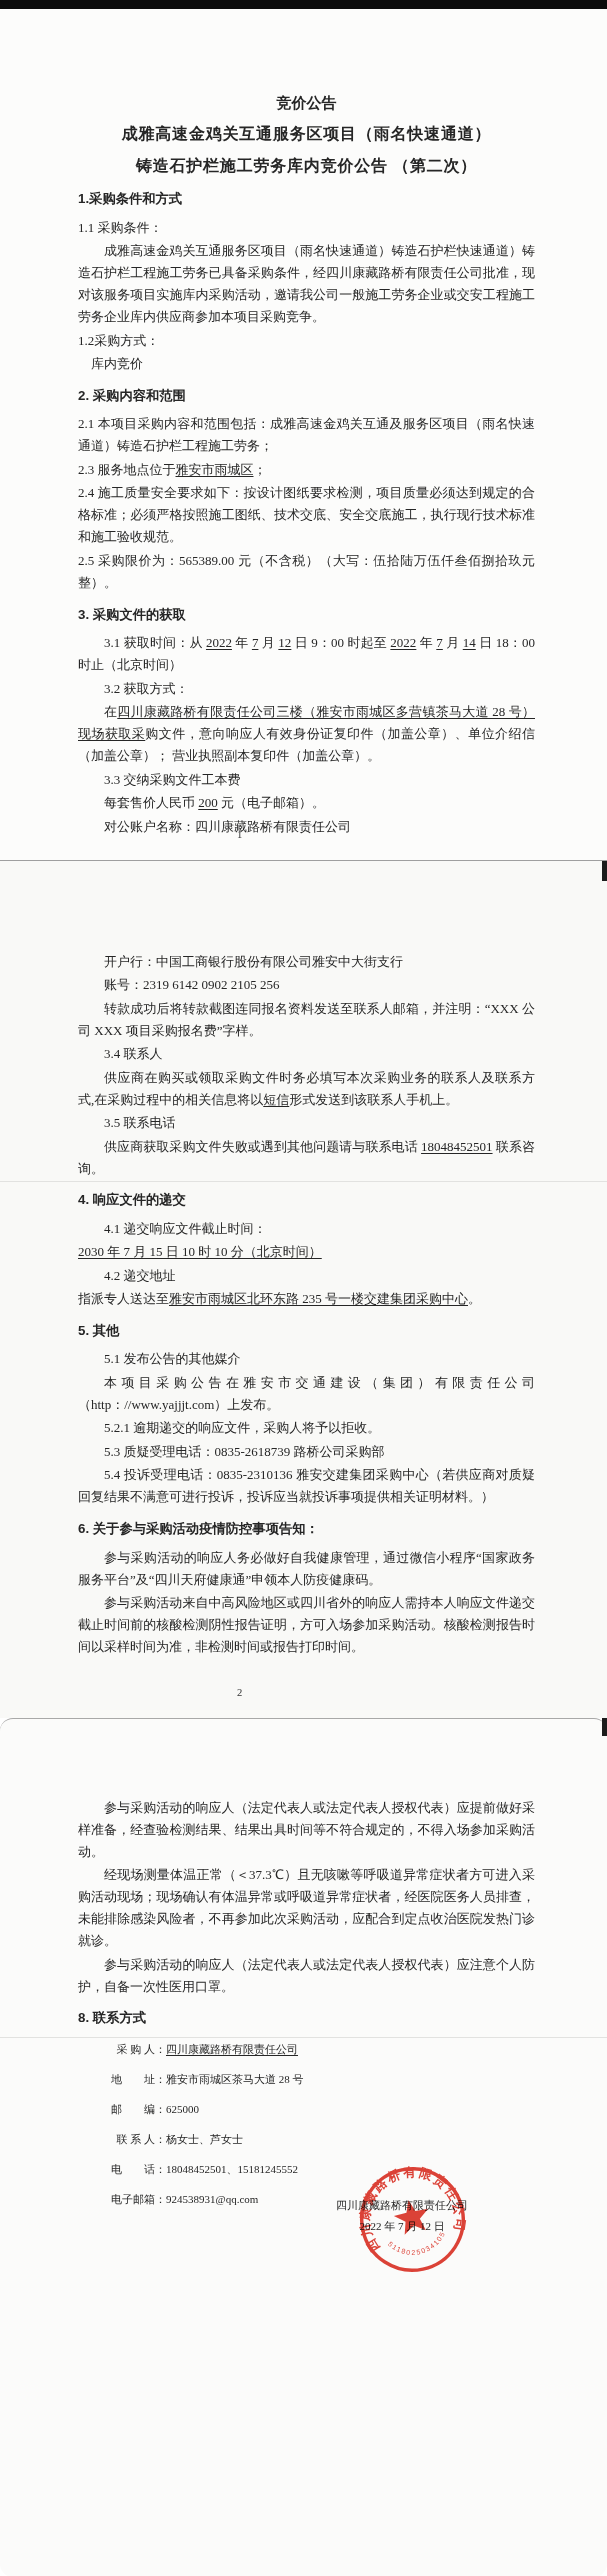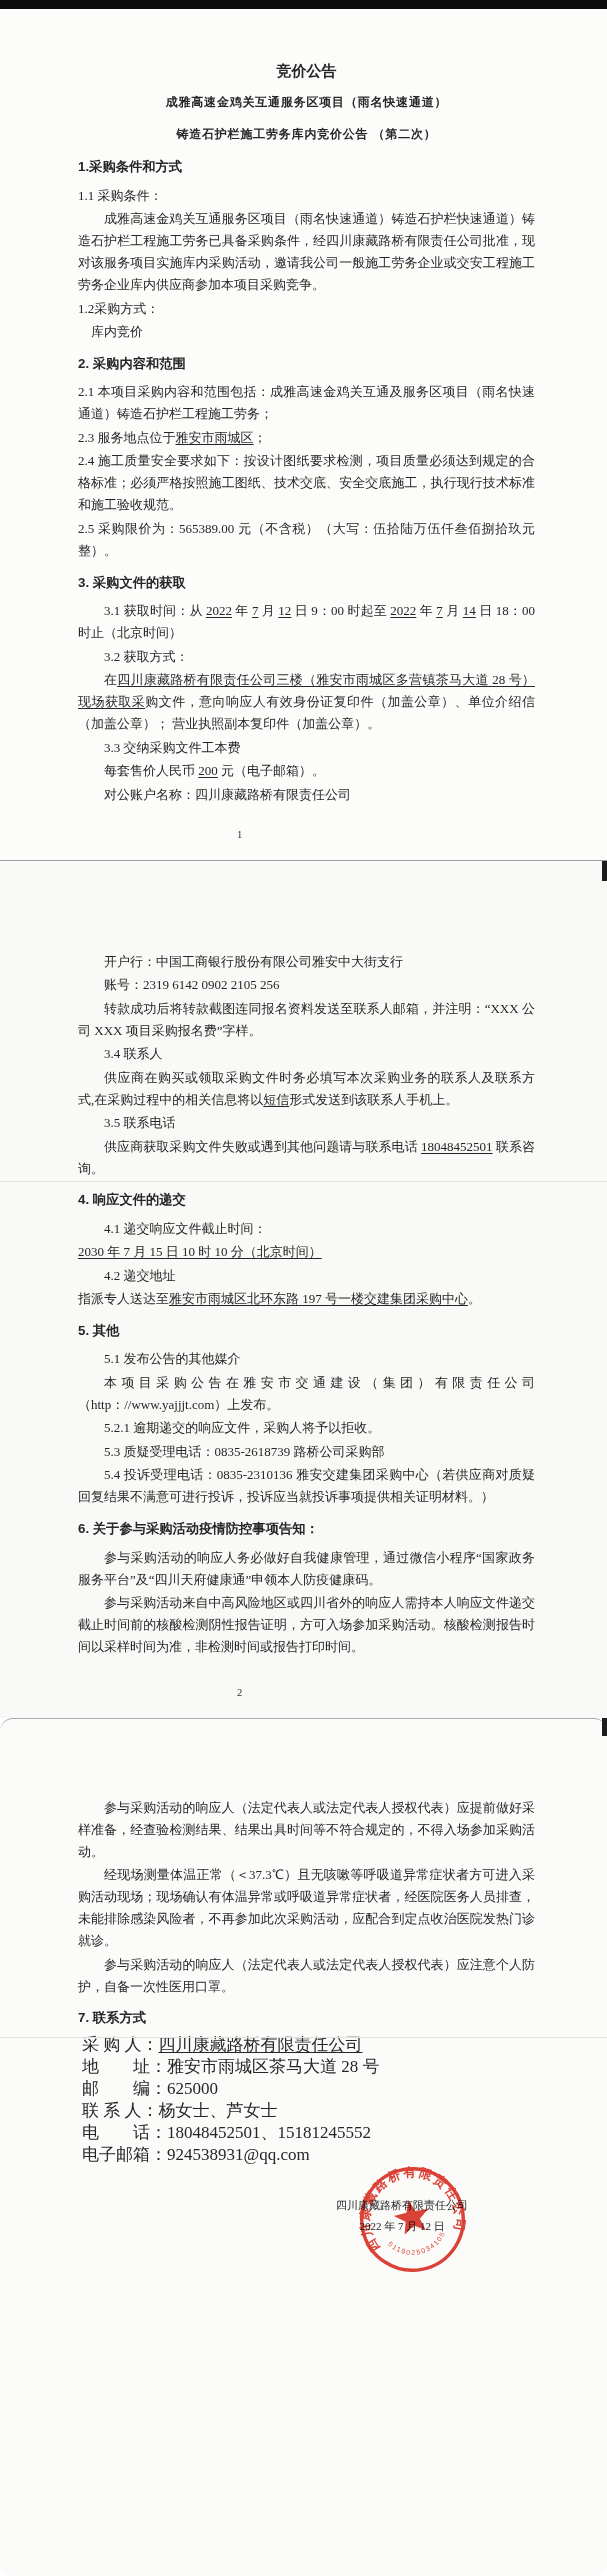--- a/index.html
+++ b/index.html
@@ -12,36 +12,36 @@
   .page1{top:9px;height:851px;background:#fcfcfb;}
   .page2{top:860px;height:857px;background:#f9f9f7;border-top:0.8px solid #9f9f9f;}
   .page3{top:1718px;height:858px;background:#fbfbfa;border-top:0.8px solid #a8a8a8;border-radius:13px;}
   .edge-tick{position:absolute;right:0;width:4.6px;background:#1c1c1c;}
   .tick1{top:861px;height:20px;}
   .tick2{top:1718px;height:18px;}
   .artifact-line{position:absolute;left:0;width:607px;height:0.8px;background:#e2e2e0;}
   .al1{top:1181px;}
   .al2{top:2037px;}
   .content{padding:0 72px 0 78px;}
-  .page1 .content{padding-top:51px;}
+  .page1 .content{padding-top:83px;}
   .page2 .content{padding-top:88px;}
   .page3 .content{padding-top:76px;}
   .b{font-size:13px;line-height:22px;margin:1.5px 0;text-align:justify;}
   .t1{text-align:center;font-family:"Liberation Sans",sans-serif;font-weight:700;
       font-size:15px;line-height:21px;margin:0 0 7.6px 0;}
   .t2{text-align:center;font-family:"Liberation Sans",sans-serif;font-weight:700;
-      font-size:12px;line-height:26px;margin:0 0 6px 0;letter-spacing:0.8px;}
+      font-size:16px;line-height:26px;margin:0 0 6px 0;letter-spacing:0.8px;}
   .h{font-family:"Liberation Sans",sans-serif;font-weight:700;font-size:13.3px;
      line-height:20px;margin:10.6px 0 7.6px 0;text-align:left;}
   .p{ }
   .pi{text-indent:2em;}
   .pi1{text-indent:1em;}
   .u{text-decoration:underline;text-underline-offset:2.3px;}
   .bold{font-weight:400;margin-top:36px;}
-  .contact{display:flex;font-size:17px;line-height:18px;margin:4px;text-align:center;}
+  .contact{display:flex;font-size:11px;line-height:18px;margin:12px;text-align:right;}
   .clab{display:inline-block;min-width:76px;white-space:pre;}
   .cval{white-space:pre;}
   .pagenum{position:absolute;left:237px;bottom:20px;font-size:10.6px;color:#333;}
   .signature{position:absolute;left:332px;top:2195px;width:140px;text-align:center;
       font-size:11px;line-height:20.5px;color:#1e1e1e;z-index:2;}
   .seal{position:absolute;left:351px;top:2158px;width:123px;height:123px;z-index:3;
       mix-blend-mode:multiply;transform:rotate(-12deg);opacity:0.92;}
 </style>
 </head>
 <body>
@@ -82,40 +82,40 @@
         <div class="b pi"><span>账号：2319 6142 0902 2105 256</span></div>
         <div class="b pi"><span>转款成功后将转款截图连同报名资料发送至联系人邮箱，并注明：“XXX 公司 XXX 项目采购报名费”字样。</span></div>
         <div class="b pi"><span>3.4 联系人</span></div>
         <div class="b pi"><span>供应商在购买或领取采购文件时务必填写本次采购业务的联系人及联系方式,在采购过程中的相关信息将以</span><span class="u">短信</span><span>形式发送到该联系人手机上。</span></div>
         <div class="b pi"><span>3.5 联系电话</span></div>
         <div class="b pi"><span>供应商获取采购文件失败或遇到其他问题请与联系电话 </span><span class="u">18048452501</span><span> 联系咨询。</span></div>
         <div class="b h"><span>4. 响应文件的递交</span></div>
         <div class="b pi"><span>4.1 递交响应文件截止时间：</span></div>
         <div class="b p"><span class="u">2030 年 7 月 15 日 10 时 10 分（北京时间）</span></div>
         <div class="b pi"><span>4.2 递交地址</span></div>
-        <div class="b p"><span>指派专人送达至</span><span class="u">雅安市雨城区北环东路 197 号一楼交建集团采购中心</span><span>。</span></div>
+        <div class="b p"><span>指派专人送达至</span><span class="u">雅安市雨城区北环东路 235 号一楼交建集团采购中心</span><span>。</span></div>
         <div class="b h"><span>5. 其他</span></div>
         <div class="b pi"><span>5.1 发布公告的其他媒介</span></div>
         <div class="b pi"><span>本项目采购公告在雅安市交通建设（集团）有限责任公司（http：//www.yajjjt.com）上发布。</span></div>
         <div class="b pi"><span>5.2.1 逾期递交的响应文件，采购人将予以拒收。</span></div>
         <div class="b pi"><span>5.3 质疑受理电话：0835-2618739 路桥公司采购部</span></div>
         <div class="b pi"><span>5.4 投诉受理电话：0835-2310136 雅安交建集团采购中心（若供应商对质疑回复结果不满意可进行投诉，投诉应当就投诉事项提供相关证明材料。）</span></div>
         <div class="b h"><span>6. 关于参与采购活动疫情防控事项告知：</span></div>
         <div class="b pi"><span>参与采购活动的响应人务必做好自我健康管理，通过微信小程序“国家政务服务平台”及“四川天府健康通”申领本人防疫健康码。</span></div>
         <div class="b pi"><span>参与采购活动来自中高风险地区或四川省外的响应人需持本人响应文件递交截止时间前的核酸检测阴性报告证明，方可入场参加采购活动。核酸检测报告时间以采样时间为准，非检测时间或报告打印时间。</span></div>
       </div>
     <div class="pagenum">2</div>
   </section>
 
   <section class="page page3">
     <div class="content">
         <div class="b pi"><span>参与采购活动的响应人（法定代表人或法定代表人授权代表）应提前做好采样准备，经查验检测结果、结果出具时间等不符合规定的，不得入场参加采购活动。</span></div>
         <div class="b pi"><span>经现场测量体温正常（＜37.3℃）且无咳嗽等呼吸道异常症状者方可进入采购活动现场；现场确认有体温异常或呼吸道异常症状者，经医院医务人员排查，未能排除感染风险者，不再参加此次采购活动，应配合到定点收治医院发热门诊就诊。</span></div>
         <div class="b pi"><span>参与采购活动的响应人（法定代表人或法定代表人授权代表）应注意个人防护，自备一次性医用口罩。</span></div>
-        <div class="b h"><span>7. 联系方式</span></div>
+        <div class="b h"><span>8. 联系方式</span></div>
         <div class="b contact">
           <span class="clab">采 购 人：</span>
           <span class="cval u">四川康藏路桥有限责任公司</span>
         </div>
         <div class="b contact">
           <span class="clab">地　　址：</span>
           <span class="cval">雅安市雨城区茶马大道 28 号</span>
         </div>
         <div class="b contact">
           <span class="clab">邮　　编：</span>

